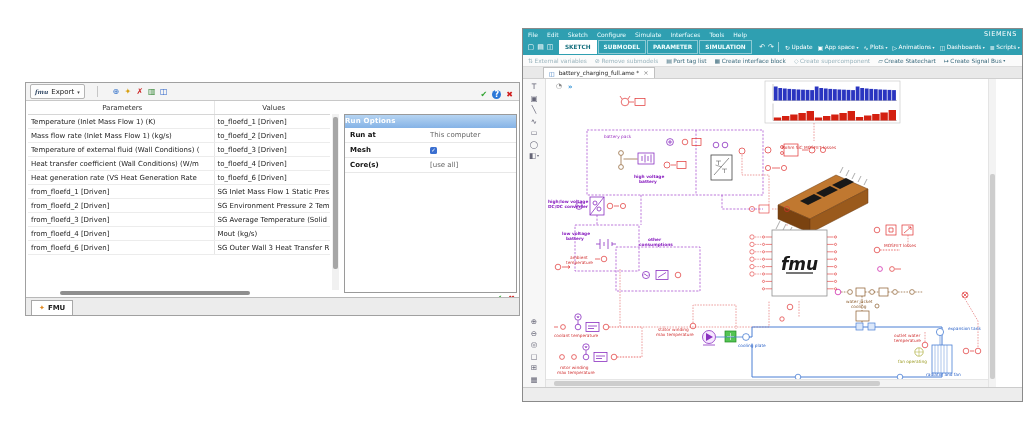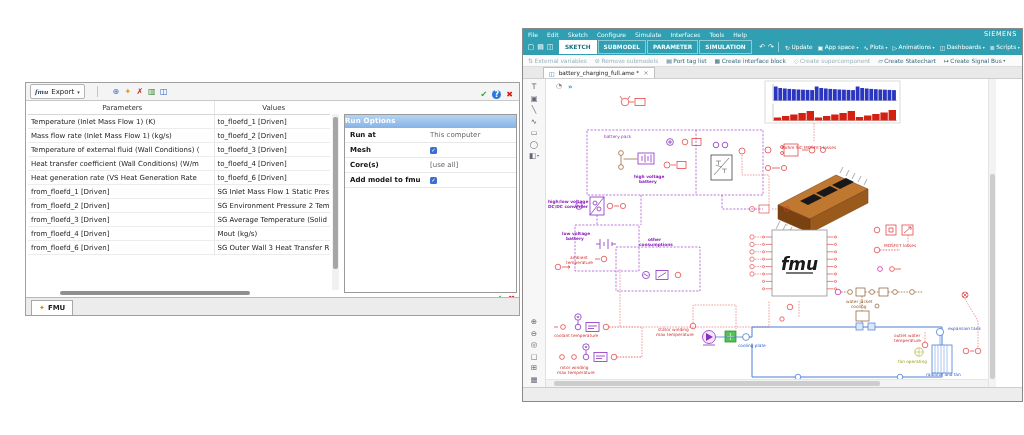--- a/index.html
+++ b/index.html
@@ -174,24 +174,20 @@
             <span class="ro-lbl">Run at</span>
             <span class="ro-val">This computer</span>
           </div>
           <div class="ro-row">
             <span class="ro-lbl">Mesh</span>
             <span class="cb">✓</span>
           </div>
           <div class="ro-row">
             <span class="ro-lbl">Core(s)</span>
             <span class="ro-val">[use all]</span>
-          </div>
-          <div class="ro-row">
-            <span class="ro-lbl">Add model to fmu</span>
-            <span class="cb">✓</span>
           </div>
         </div>
     </div>
     <div class="dfoot"><span class="li-item"><span class="glyph" style="color: rgb(47, 163, 47);">✔</span></span><span class="li-item"><span class="glyph" style="color: rgb(208, 32, 32);">✖</span></span></div>
   </div>
 
   <div class="dtabs">
     <div class="fmu-tab">
       <span class="ticon">✦</span>
       <span>FMU</span>

